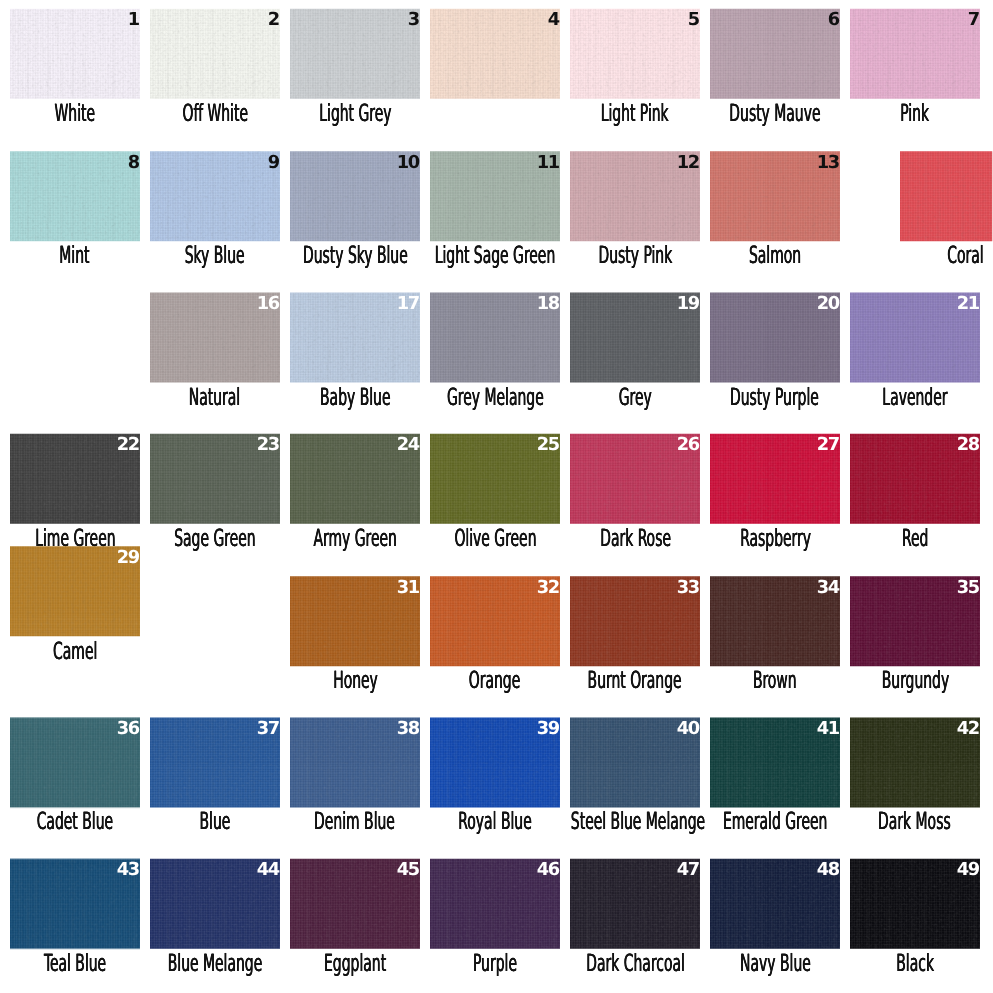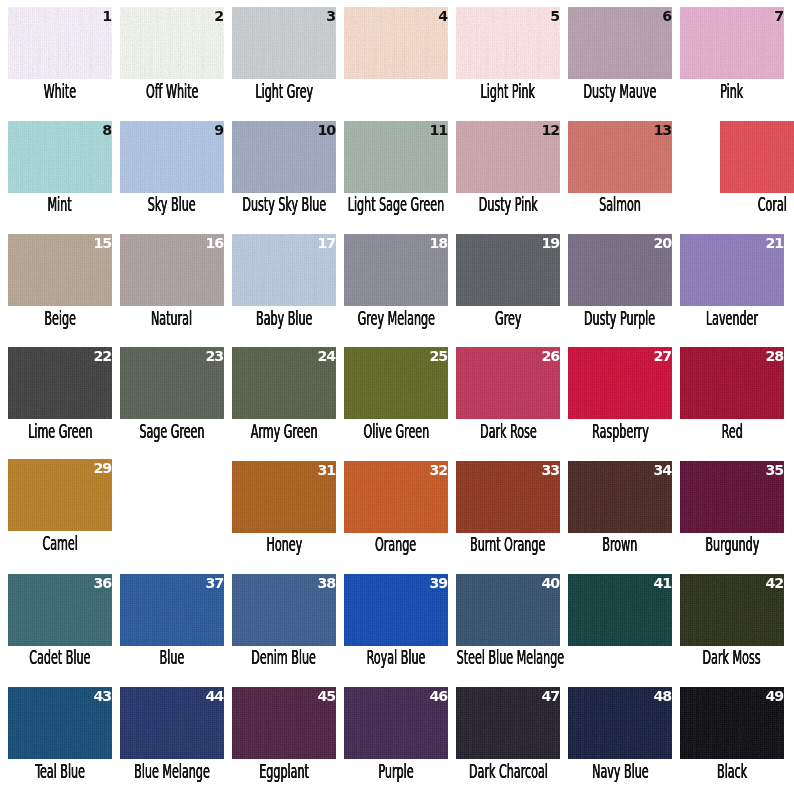--- a/index.html
+++ b/index.html
@@ -199,31 +199,20 @@
 <div class="swatch" style="background:#e34c55">
         <span class="weave"></span>
         <svg class="tex" width="105" height="72">
           <rect width="105" height="72" filter="url(#weave)"></rect>
           <rect width="105" height="72" filter="url(#streak)"></rect>
         </svg>
         <span class="num" style="color:#111111">14</span>
       </div>
 <div class="label"><span>Coral</span></div>
 </div>
-<div class="cell" style="left:8px;top:234px">
-<div class="swatch" style="background:#b8a796">
-        <span class="weave"></span>
-        <svg class="tex" width="105" height="72">
-          <rect width="105" height="72" filter="url(#weave)"></rect>
-          <rect width="105" height="72" filter="url(#streak)"></rect>
-        </svg>
-        <span class="num" style="color:#ffffff">15</span>
-      </div>
-<div class="label"><span>Beige</span></div>
-</div>
 <div class="cell" style="left:120px;top:234px">
 <div class="swatch" style="background:#aea3a2">
         <span class="weave"></span>
         <svg class="tex" width="105" height="72">
           <rect width="105" height="72" filter="url(#weave)"></rect>
           <rect width="105" height="72" filter="url(#streak)"></rect>
         </svg>
         <span class="num" style="color:#ffffff">16</span>
       </div>
 <div class="label"><span>Natural</span></div>
@@ -353,21 +342,21 @@
 <div class="swatch" style="background:#9f0d2d">
         <span class="weave"></span>
         <svg class="tex" width="105" height="72">
           <rect width="105" height="72" filter="url(#weave)"></rect>
           <rect width="105" height="72" filter="url(#streak)"></rect>
         </svg>
         <span class="num" style="color:#ffffff">28</span>
       </div>
 <div class="label"><span>Red</span></div>
 </div>
-<div class="cell" style="left:8px;top:459px">
+<div class="cell" style="left:8px;top:437px">
 <div class="swatch" style="background:#b88027">
         <span class="weave"></span>
         <svg class="tex" width="105" height="72">
           <rect width="105" height="72" filter="url(#weave)"></rect>
           <rect width="105" height="72" filter="url(#streak)"></rect>
         </svg>
         <span class="num" style="color:#ffffff">29</span>
       </div>
 <div class="label"><span>Camel</span></div>
 </div>
@@ -483,20 +472,21 @@
 </div>
 <div class="cell" style="left:568px;top:573.9px">
 <div class="swatch" style="background:#103f3d">
         <span class="weave"></span>
         <svg class="tex" width="105" height="72">
           <rect width="105" height="72" filter="url(#weave)"></rect>
           <rect width="105" height="72" filter="url(#streak)"></rect>
         </svg>
         <span class="num" style="color:#ffffff">41</span>
       </div>
+<div class="label"><span>Emerald Green</span></div>
 </div>
 <div class="cell" style="left:680px;top:573.9px">
 <div class="swatch" style="background:#2a3016">
         <span class="weave"></span>
         <svg class="tex" width="105" height="72">
           <rect width="105" height="72" filter="url(#weave)"></rect>
           <rect width="105" height="72" filter="url(#streak)"></rect>
         </svg>
         <span class="num" style="color:#ffffff">42</span>
       </div>

